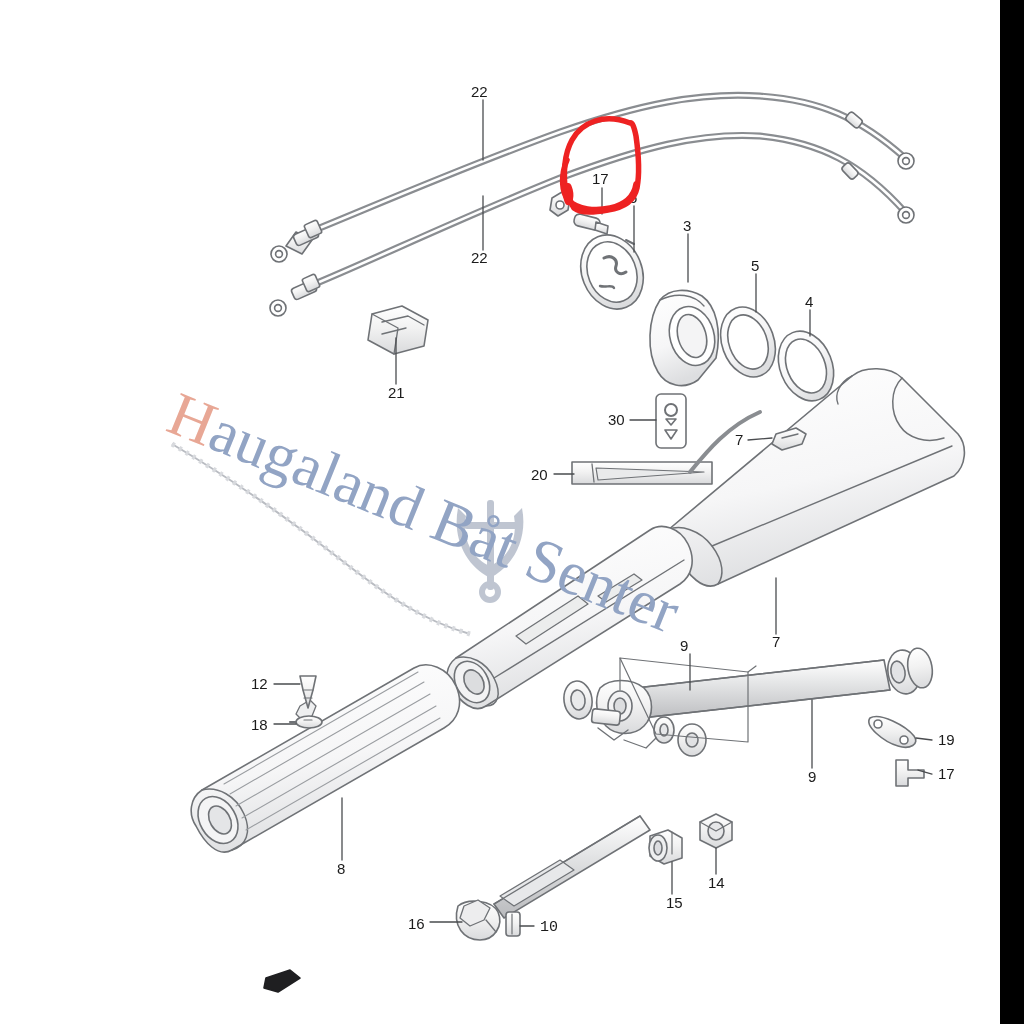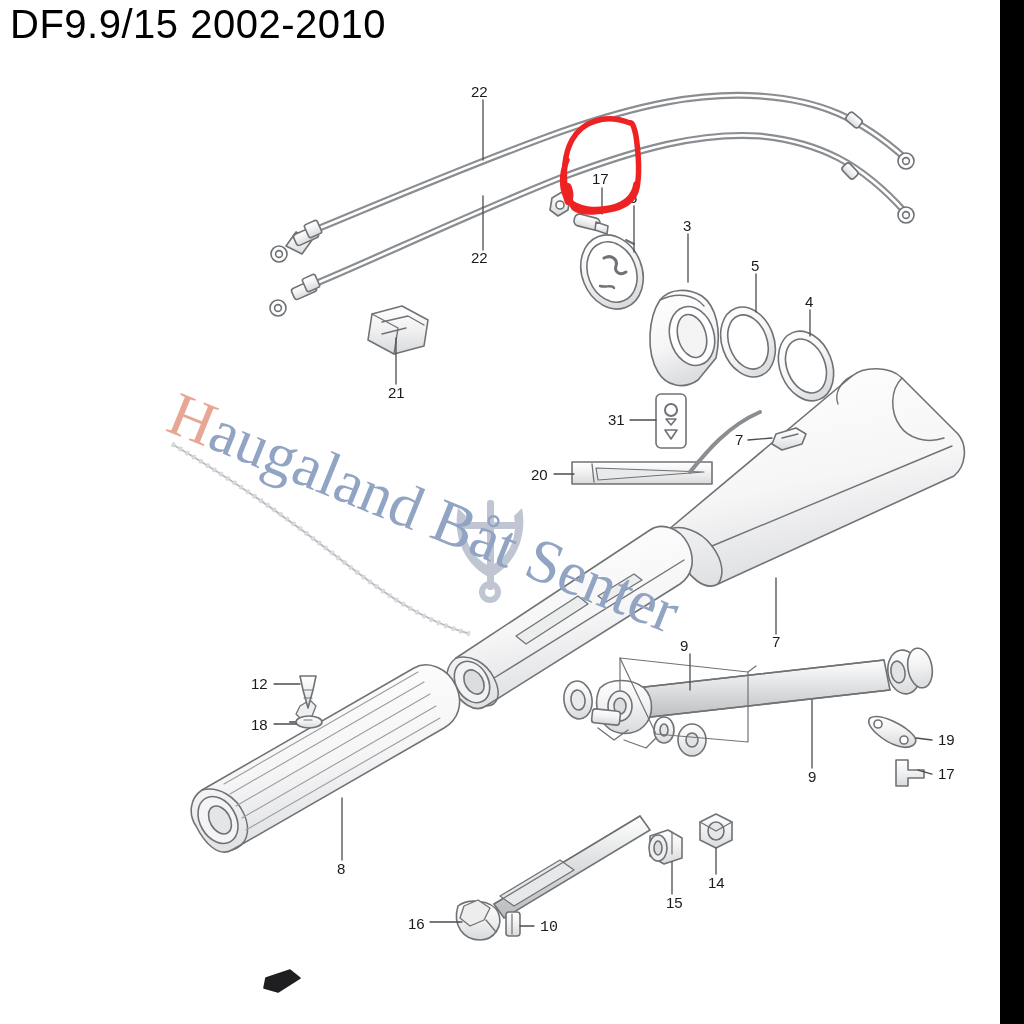--- a/index.html
+++ b/index.html
@@ -353,21 +353,21 @@
 
   <div id="labels">
     <span class="callout-label" style="left:471px;top:83px;">22</span>
     <span class="callout-label" style="left:471px;top:249px;">22</span>
     <span class="callout-label" style="left:592px;top:170px;">17</span>
     <span class="callout-label" style="left:629px;top:189px;">6</span>
     <span class="callout-label" style="left:683px;top:217px;">3</span>
     <span class="callout-label" style="left:751px;top:257px;">5</span>
     <span class="callout-label" style="left:805px;top:293px;">4</span>
     <span class="callout-label" style="left:388px;top:384px;">21</span>
-    <span class="callout-label" style="left:608px;top:411px;">31</span>
+    <span class="callout-label" style="left:608px;top:411px;">30</span>
     <span class="callout-label" style="left:735px;top:431px;">7</span>
     <span class="callout-label" style="left:531px;top:466px;">20</span>
     <span class="callout-label" style="left:772px;top:633px;">7</span>
     <span class="callout-label" style="left:680px;top:637px;">9</span>
     <span class="callout-label" style="left:251px;top:675px;">12</span>
     <span class="callout-label" style="left:251px;top:716px;">18</span>
     <span class="callout-label" style="left:938px;top:731px;">19</span>
     <span class="callout-label" style="left:808px;top:768px;">9</span>
     <span class="callout-label" style="left:938px;top:765px;">17</span>
     <span class="callout-label" style="left:337px;top:860px;">8</span>
@@ -399,16 +399,15 @@
 
   <svg id="annotation" style="position:absolute;left:0;top:0;width:1024px;height:1024px;pointer-events:none;" viewBox="0 0 1024 1024">
     <path d="M630 123 C604 113 582 122 572 140 C562 158 564 182 566 196
              C568 210 572 198 570 190 C566 176 568 200 574 208
              C582 214 596 212 608 210 C622 208 634 202 637 188
              C640 172 638 150 636 136 C634 126 632 122 630 123 Z" fill="none" stroke="#ee2222" stroke-width="5.5" stroke-linecap="round" stroke-linejoin="round"></path>
     <path d="M567 160 C560 176 562 192 568 200 C578 210 596 211 610 208
              C624 205 634 197 636 184" fill="none" stroke="#ee2222" stroke-width="5.5" stroke-linecap="round"></path>
   </svg>
 
-  <div id="title">DF9.9/15 2002-2010</div>
 
   <div id="right-bar"></div>
 </div>
 
 </body></html>

